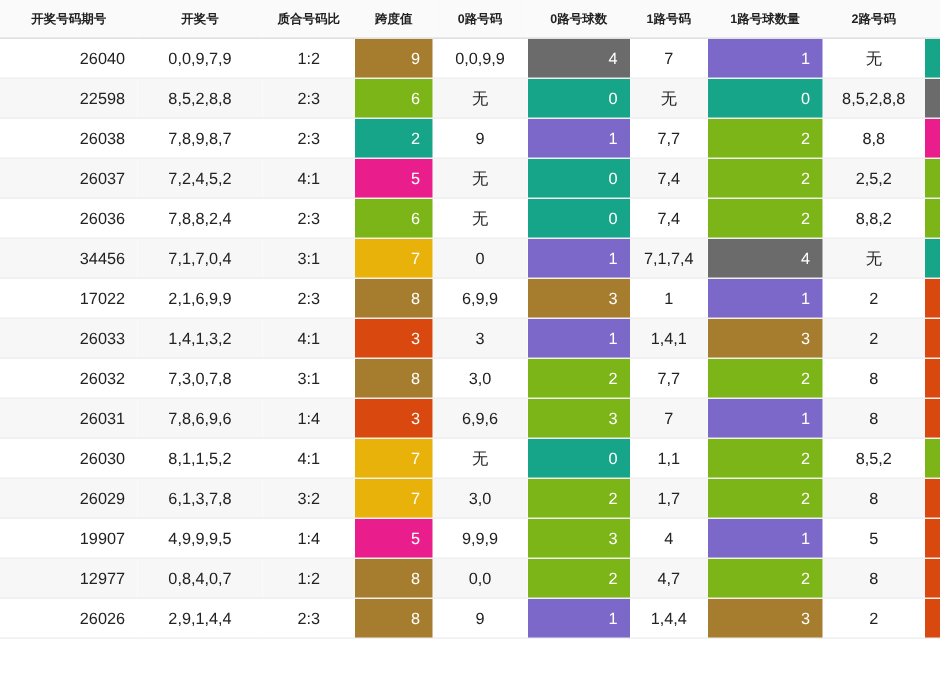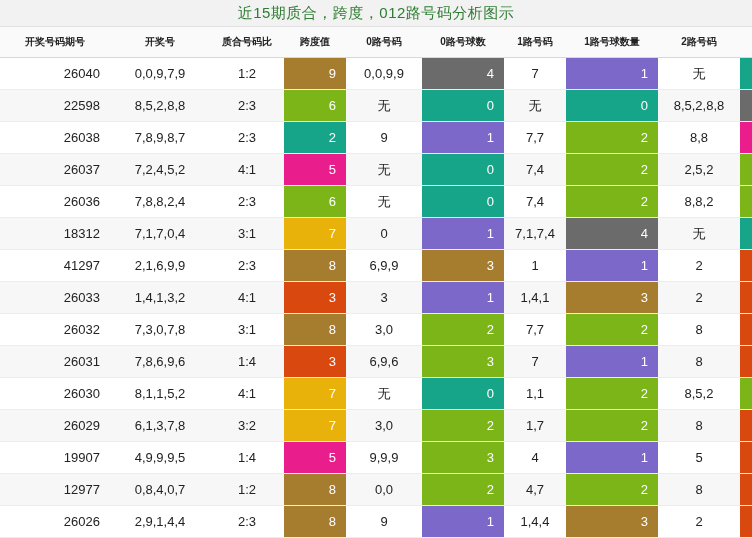--- a/index.html
+++ b/index.html
@@ -66,21 +66,20 @@
   td.mid{text-align:center;}
   td.colored{color:#ffffff;font-weight:normal;}
   td.colored.right{text-align:right;padding-right:10px;}
   td.plain-right{text-align:right;padding-right:10px;}
 </style>
 </head>
 <body>
 
 <div class="wrap">
 
-  <div class="title">近15期质合，跨度，012路号码分析图示</div>
 
   <table>
     <colgroup>
       <col class="c0">
         <col class="c1">
         <col class="c2">
         <col class="c3">
         <col class="c4">
       <col class="c5">
         <col class="c6">
@@ -157,33 +156,33 @@
           <td class="mid">2:3</td>
           <td class="right colored" style="background: rgb(124, 181, 24);">6</td>
           <td class="mid">无</td>
           <td class="right colored" style="background: rgb(23, 165, 137);">0</td>
           <td class="mid">7,4</td>
           <td class="right colored" style="background: rgb(124, 181, 24);">2</td>
           <td class="mid">8,8,2</td>
           <td class="right colored" style="background: rgb(124, 181, 24);">3</td>
         </tr>
         <tr class="even">
-          <td class="plain-right">18312</td>
+          <td class="plain-right">34456</td>
           <td class="mid">7,1,7,0,4</td>
           <td class="mid">3:1</td>
           <td class="right colored" style="background: rgb(232, 178, 11);">7</td>
           <td class="mid">0</td>
           <td class="right colored" style="background: rgb(123, 104, 201);">1</td>
           <td class="mid">7,1,7,4</td>
           <td class="right colored" style="background: rgb(107, 107, 107);">4</td>
           <td class="mid">无</td>
           <td class="right colored" style="background: rgb(23, 165, 137);">0</td>
         </tr>
         <tr class="odd">
-          <td class="plain-right">41297</td>
+          <td class="plain-right">17022</td>
           <td class="mid">2,1,6,9,9</td>
           <td class="mid">2:3</td>
           <td class="right colored" style="background: rgb(166, 124, 46);">8</td>
           <td class="mid">6,9,9</td>
           <td class="right colored" style="background: rgb(166, 124, 46);">3</td>
           <td class="mid">1</td>
           <td class="right colored" style="background: rgb(123, 104, 201);">1</td>
           <td class="mid">2</td>
           <td class="right colored" style="background: rgb(217, 72, 15);">1</td>
         </tr>

